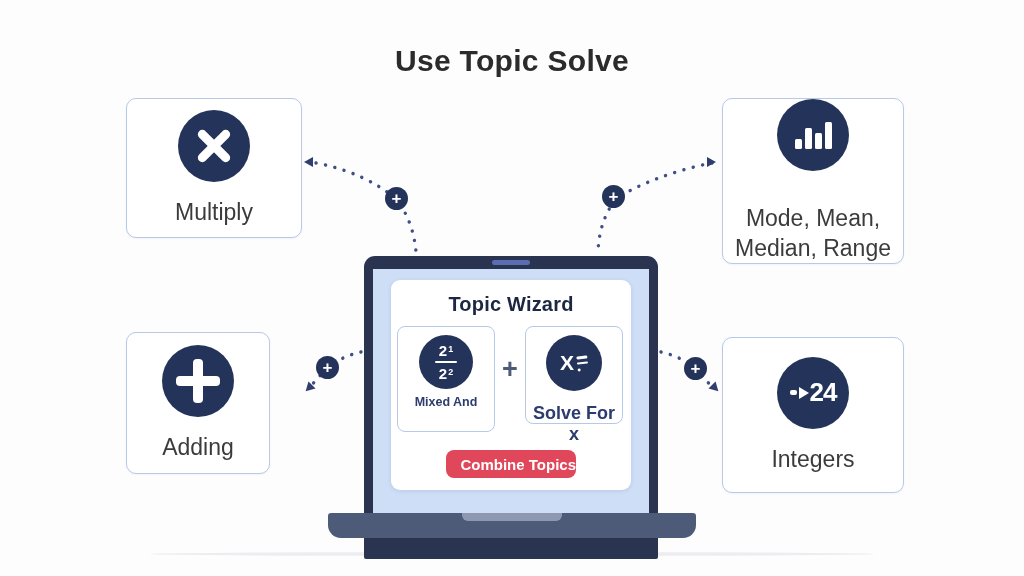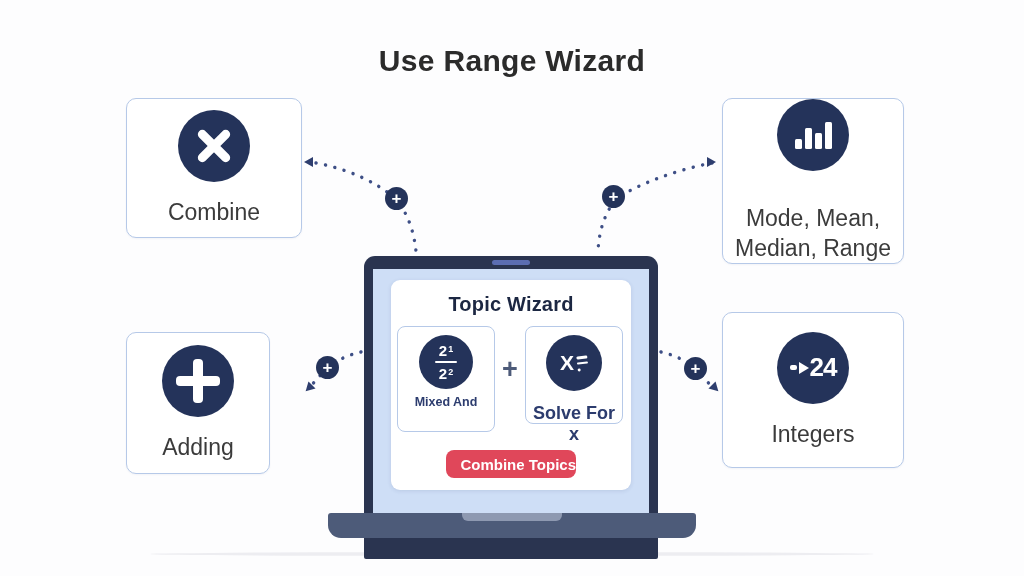--- a/index.html
+++ b/index.html
@@ -25,21 +25,21 @@
     background:var(--navy); color:#fff; font-size:17px; font-weight:700;
     display:flex; align-items:center; justify-content:center; line-height:1;}
 
   
   .card{position:absolute; z-index:3; background:#fff; border:1.5px solid var(--card-border);
     border-radius:10px; display:flex; flex-direction:column; align-items:center;
     justify-content:center; gap:15px; box-shadow:0 1px 2px rgba(40,60,110,.05);}
   .card-tl{left:126px; top:98px;  width:176px; height:140px;}
   .card-tr{left:722px; top:98px;  width:182px; height:166px;justify-content:space-between;}
   .card-bl{left:126px; top:332px; width:144px; height:142px;}
-  .card-br{left:722px; top:312px; width:182px; height:156px;}
+  .card-br{left:722px; top:337px; width:182px; height:156px;}
   .card-label{font-size:23px; color:var(--label-text); font-weight:500; text-align:center; line-height:30px;}
 
   .circle{position:relative; width:72px; height:72px; border-radius:50%; background:var(--navy);
     display:flex; align-items:center; justify-content:center; flex:0 0 auto;}
   .xbar{position:absolute; left:50%; top:50%; width:42px; height:9px; background:#fff; border-radius:5px;}
   .xbar.a{transform:translate(-50%,-50%) rotate(45deg);}
   .xbar.b{transform:translate(-50%,-50%) rotate(-45deg);}
   .plusbar-h{position:absolute; left:50%; top:50%; width:44px; height:10px; background:#fff; border-radius:4px; transform:translate(-50%,-50%);}
   .plusbar-v{position:absolute; left:50%; top:50%; width:10px; height:44px; background:#fff; border-radius:4px; transform:translate(-50%,-50%);}
   .bars{display:flex; align-items:flex-end; gap:3px; height:28px;}
@@ -93,21 +93,21 @@
   .notch{position:absolute; left:50%; transform:translateX(-50%); top:0; width:100px; height:8px;
     background:var(--notch); border-radius:0 0 6px 6px;}
   .shadow{position:absolute; left:150px; top:552px; width:724px; height:4px; border-radius:50%;
     background:#ededf1; z-index:0;}
 </style>
 </head>
 <body>
 
 <div class="stage">
 
-  <h1 class="title">Use Range Wizard</h1>
+  <h1 class="title">Use Topic Solve</h1>
 
   <svg class="connectors" width="1024" height="576" viewBox="0 0 1024 576">
     <path class="dotted" d="M316,163 C348,169 377,182 397,200 C409,216 414,233 416,251"></path>
     <path class="dotted" d="M712,163 C676,170 638,184 616,199 C604,214 599,232 598,251"></path>
     <path class="dotted" d="M361,352 C348,355 337,360 329,367 C322,373 316,380 311,386"></path>
     <path class="dotted" d="M661,352 C674,355 685,360 693,367 C700,373 706,380 711,386"></path>
     <polygon class="ahead" points="0,-5 0,5 9,0" transform="translate(313,162) rotate(180)"></polygon>
     <polygon class="ahead" points="0,-5 0,5 9,0" transform="translate(707,162)"></polygon>
     <polygon class="ahead" points="0,-5 0,5 9,0" transform="translate(312,385) rotate(135)"></polygon>
     <polygon class="ahead" points="0,-5 0,5 9,0" transform="translate(712,385) rotate(45)"></polygon>
@@ -125,21 +125,21 @@
   <div class="badge" style="left:684px; top:357px;">
     <span>+</span>
   </div>
 
   <div class="card card-tl">
     <div class="circle">
       <div class="xbar a"></div>
       <div class="xbar b"></div>
     </div>
     <div class="card-label">
-      <span>Combine</span>
+      <span>Multiply</span>
     </div>
   </div>
 
   <div class="card card-tr">
     <div class="circle">
       <div class="bars">
           <i class="b1"></i>
           <i class="b2"></i>
           <i class="b3"></i>
           <i class="b4"></i>

